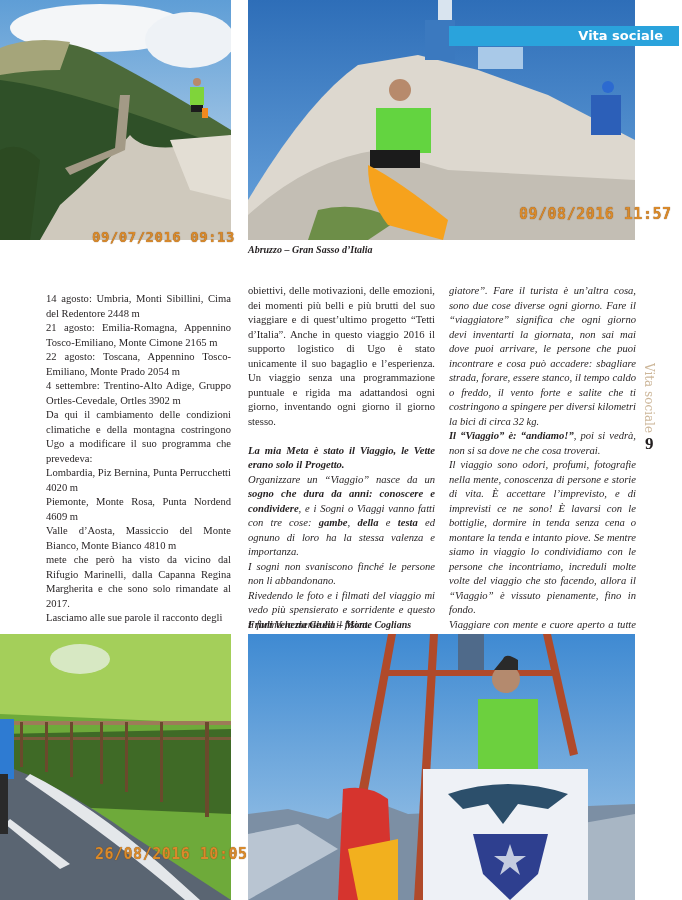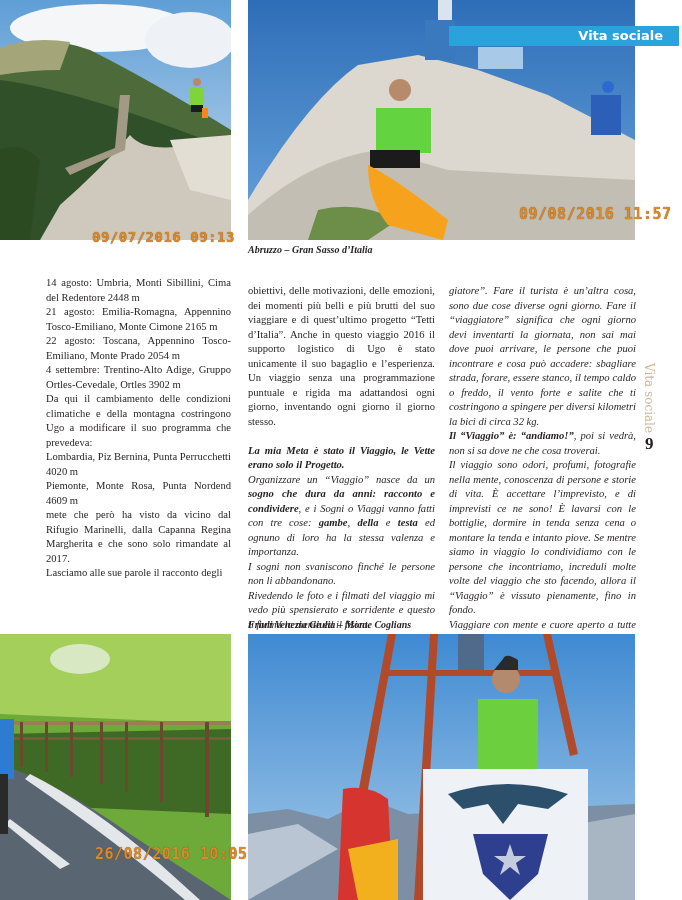--- a/index.html
+++ b/index.html
@@ -22,21 +22,21 @@
   #section-banner { position:absolute; left:449px; top:26px; width:230px; height:20px;
                     background:#2aa3dc; color:#fff; font-family:"DejaVu Sans","Liberation Sans",sans-serif;
                     font-weight:bold; font-size:13px; text-align:right; box-sizing:border-box; padding-right:16px; line-height:20px; }
 
   .caption { position:absolute; font-style:italic; font-weight:bold; font-size:10px; color:#231f20; }
   #caption-abruzzo { left:248px; top:244px; }
   #caption-friuli { left:248px; top:619px; }
 
   .column { position:absolute; font-size:10.6px; line-height:14.5px; text-align:justify; }
   .column p { margin:0; }
-  #col-1 { left:46px; top:276px; width:185px; }
+  #col-1 { left:46px; top:292px; width:185px; }
   #col-2 { left:248px; top:284px; width:187px; }
   #col-3 { left:449px; top:284px; width:187px; font-style:italic; }
   .spacer { height:14.5px; }
   .bi { font-weight:bold; font-style:italic; }
   .b { font-weight:bold; }
   .i { font-style:italic; }
 
   #side-label { position:absolute; left:641px; top:366px; width:16px; height:64px; }
   #side-label span { position:absolute; left:50%; top:50%; transform:translate(-50%,-50%) rotate(90deg);
                      white-space:nowrap; font-size:12px; color:#cdb79a; font-family:"DejaVu Serif","Liberation Serif",serif; }
@@ -104,29 +104,30 @@
 <div class="caption" id="caption-friuli">Friuli Venezia Giulia – Monte Coglians</div>
 
 <div class="column" id="col-1">
   <p>14 agosto: Umbria, Monti Sibillini, Cima del Redentore 2448 m</p>
   <p>21 agosto: Emilia-Romagna, Appennino Tosco-Emiliano, Monte Cimone 2165 m</p>
   <p>22 agosto: Toscana, Appennino Tosco-Emiliano, Monte Prado 2054 m</p>
   <p>4 settembre: Trentino-Alto Adige, Gruppo Ortles-Cevedale, Ortles 3902 m</p>
   <p>Da qui il cambiamento delle condizioni climatiche e della montagna costringono Ugo a modificare il suo programma che prevedeva:</p>
   <p>Lombardia, Piz Bernina, Punta Perrucchetti 4020 m</p>
   <p>Piemonte, Monte Rosa, Punta Nordend 4609 m</p>
+  <p>Valle d’Aosta, Massiccio del Monte Bianco, Monte Bianco 4810 m</p>
   <p>mete che però ha visto da vicino dal Rifugio Marinelli, dalla Capanna Regina Margherita e che sono solo rimandate al 2017.</p>
   <p>Lasciamo alle sue parole il racconto degli</p>
 </div>
 
 <div class="column" id="col-2">
   <p>obiettivi, delle motivazioni, delle emozioni, dei momenti più belli e più brutti del suo viaggiare e di quest’ultimo progetto “Tetti d’Italia”. Anche in questo viaggio 2016 il supporto logistico di Ugo è stato unicamente il suo bagaglio e l’esperienza. Un viaggio senza una programmazione puntuale e rigida ma adattandosi ogni giorno, inventando ogni giorno il giorno stesso.</p>
   <div class="spacer"></div>
   <p class="bi">La mia Meta è stato il Viaggio, le Vette erano solo il Progetto.</p>
-  <p class="i"><span>Organizzare un “Viaggio” nasce da un </span><span class="b">sogno che dura da anni: racconto e condividere</span><span>, e i Sogni o Viaggi vanno fatti con tre cose: </span><span class="b">gambe</span><span>, </span><span class="b">della</span><span> e </span><span class="b">testa</span><span> ed ognuno di loro ha la stessa valenza e importanza.</span></p>
+  <p class="i"><span>Organizzare un “Viaggio” nasce da un </span><span class="b">sogno che dura da anni: conoscere e condividere</span><span>, e i Sogni o Viaggi vanno fatti con tre cose: </span><span class="b">gambe</span><span>, </span><span class="b">della</span><span> e </span><span class="b">testa</span><span> ed ognuno di loro ha la stessa valenza e importanza.</span></p>
   <p class="i">I sogni non svaniscono finché le persone non li abbandonano.</p>
   <p class="i">Rivedendo le foto e i filmati del viaggio mi vedo più spensierato e sorridente e questo ti forma la mente ed il fisico.</p>
   <p class="i">Ultimamente viaggio da solo. Certo non è facile, però ti cambia dentro se fai il “viag-</p>
 </div>
 
 <div class="column" id="col-3">
   <p>giatore”. Fare il turista è un’altra cosa, sono due cose diverse ogni giorno. Fare il “viaggiatore” significa che ogni giorno devi inventarti la giornata, non sai mai dove puoi arrivare, le persone che puoi incontrare e cosa può accadere: sbagliare strada, forare, essere stanco, il tempo caldo o freddo, il vento forte e salite che ti costringono a spingere per diversi kilometri la bici di circa 32 kg.</p>
   <p><span class="b">Il “Viaggio” è: “andiamo!”</span><span>, poi si vedrà, non si sa dove ne che cosa troverai.</span></p>
   <p>Il viaggio sono odori, profumi, fotografie nella mente, conoscenza di persone e storie di vita. È accettare l’imprevisto, e di imprevisti ce ne sono! È lavarsi con le bottiglie, dormire in tenda senza cena o montare la tenda e intanto piove. Se mentre siamo in viaggio lo condividiamo con le persone che incontriamo, increduli molte volte del viaggio che sto facendo, allora il “Viaggio” è vissuto pienamente, fino in fondo.</p>
   <p>Viaggiare con mente e cuore aperto a tutte le situazioni è allora che capisci il viaggio.</p>

